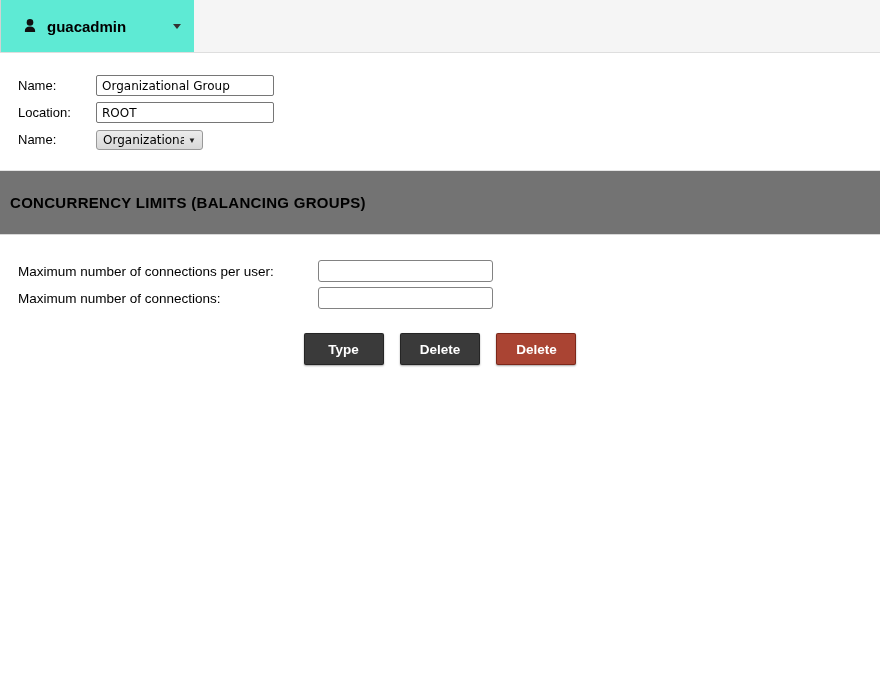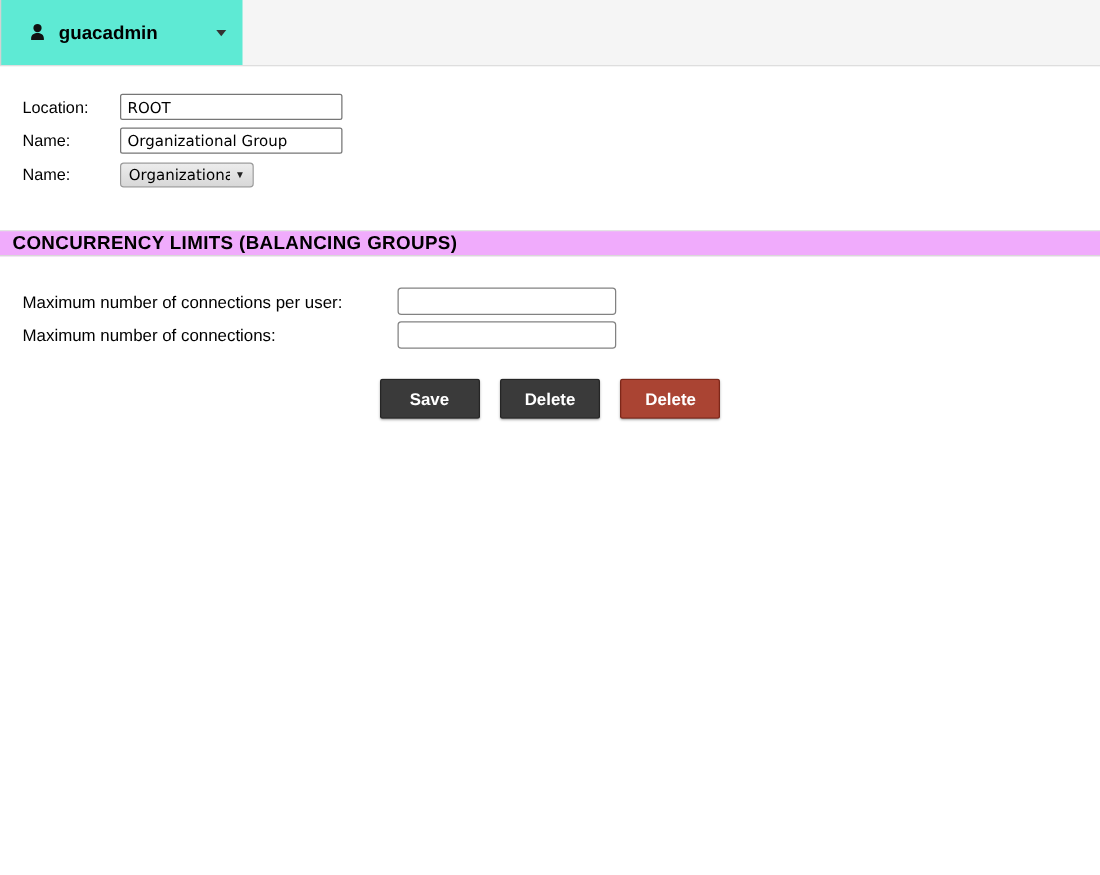--- a/index.html
+++ b/index.html
@@ -89,25 +89,25 @@
     right: 7px;
     top: 50%;
     transform: translateY(-50%);
     font-size: 8px;
     color: #222;
     pointer-events: none;
   }
 
   
   .section-band {
-    margin-top: 34px;
-    background: #f0abfc;
+    margin-top: 20px;
+    background: #737373;
     border-top: 1px solid #e4e4e4;
     border-bottom: 1px solid #d8d8d8;
-    padding: 1px 10px;
+    padding: 23px 10px;
   }
   .section-band h2 {
     margin: 0;
     font-size: 15px;
     font-weight: bold;
     letter-spacing: 0.3px;
   }
 
   
   .limits-section { padding: 25px 0 0 18px; }
@@ -153,26 +153,26 @@
         <path d="M8 8.4c-3.3 0-5.1 1.9-5.1 4.2V14h10.2v-1.4c0-2.3-1.8-4.2-5.1-4.2z"></path>
       </svg>
     </span>
     <span class="user-name">guacadmin</span>
     <span class="user-caret"></span>
   </div>
 </div>
 
 <div class="form-section">
   <div class="field-row">
+    <span class="field-label">Name:</span>
+    <input class="text-field" type="text" value="Organizational Group" style="">
+  </div>
+  <div class="field-row">
     <span class="field-label">Location:</span>
     <input class="text-field" type="text" value="ROOT" style="">
-  </div>
-  <div class="field-row">
-    <span class="field-label">Name:</span>
-    <input class="text-field" type="text" value="Organizational Group" style="">
   </div>
   <div class="field-row">
     <span class="field-label">Name:</span>
     <span class="select-wrap">
       <select class="type-select">
         <option selected="">Organizational</option>
       </select>
       <span class="select-caret">▼</span>
     </span>
   </div>
@@ -187,16 +187,16 @@
     <span class="limit-label">Maximum number of connections per user:</span>
     <input class="limit-field" type="text" value="" style="">
   </div>
   <div class="limit-row">
     <span class="limit-label">Maximum number of connections:</span>
     <input class="limit-field" type="text" value="" style="">
   </div>
 </div>
 
 <div class="button-row">
-  <button class="btn">Save</button>
+  <button class="btn">Type</button>
   <button class="btn">Delete</button>
   <button class="btn danger">Delete</button>
 </div>
 
 </body></html>

